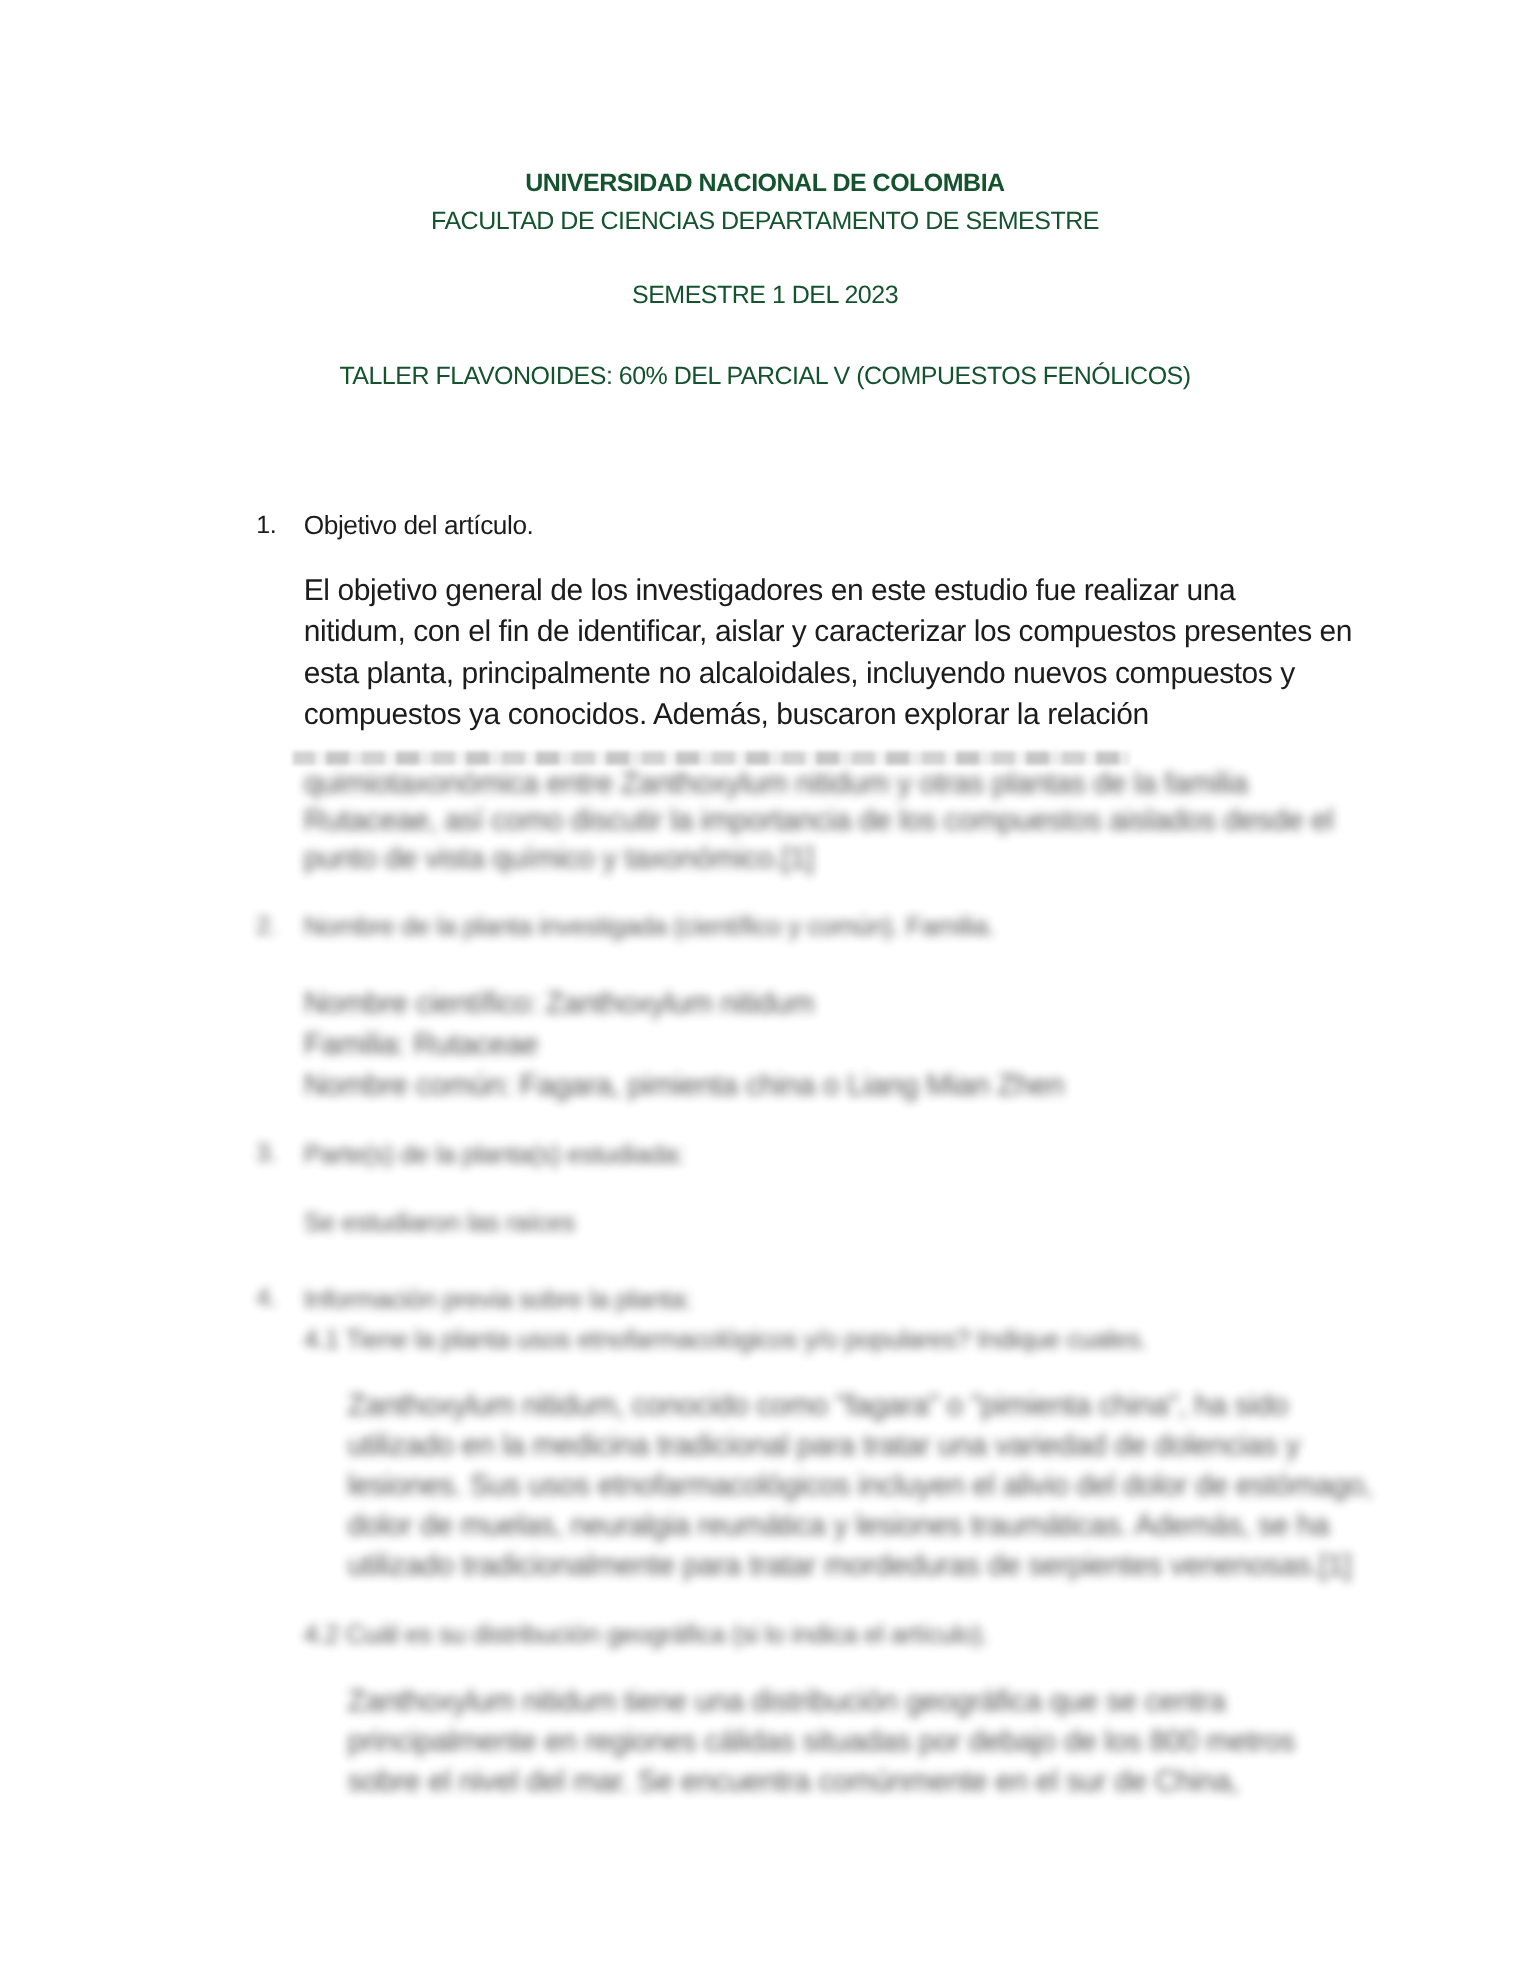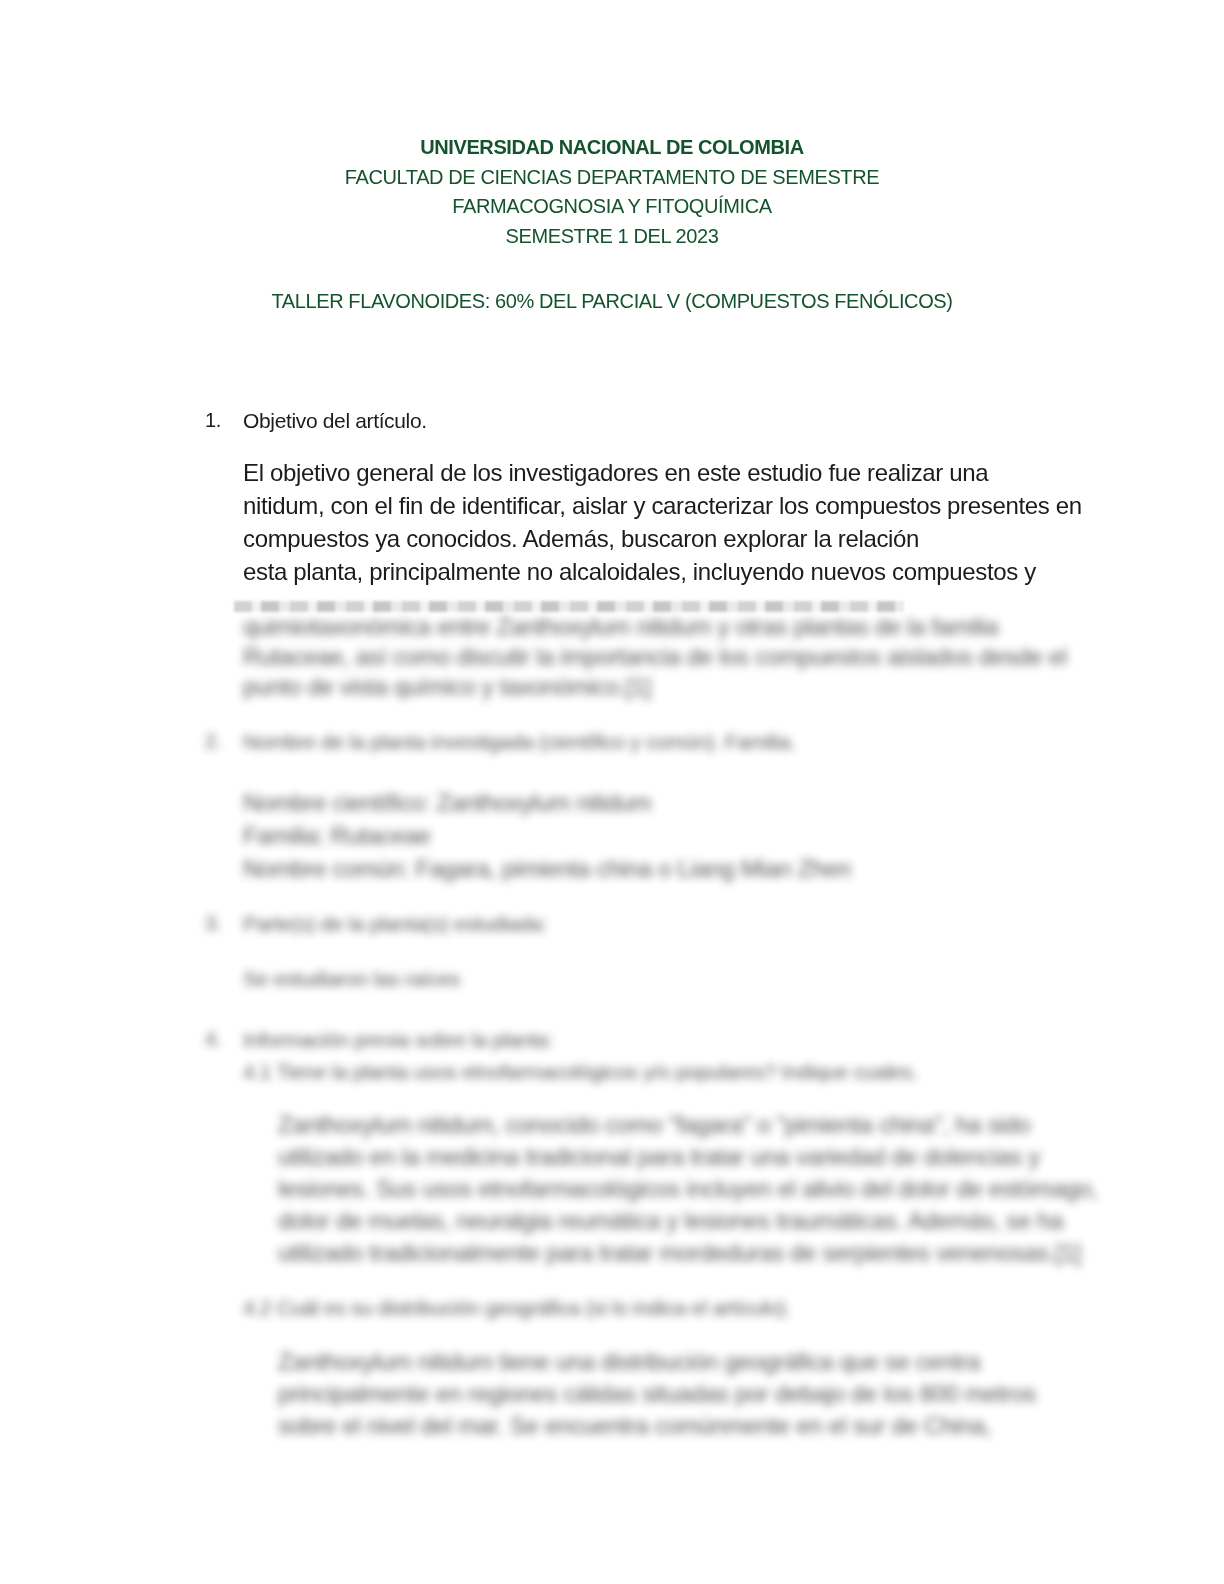--- a/index.html
+++ b/index.html
@@ -81,32 +81,31 @@
     opacity: 0.8;
   }
 </style>
 </head>
 <body>
 
 <div class="page">
 
   <div class="hline bold" style="top:136px">UNIVERSIDAD NACIONAL DE COLOMBIA</div>
   <div class="hline" style="top:166px">FACULTAD DE CIENCIAS DEPARTAMENTO DE SEMESTRE</div>
-  <div class="hline" style="top:195px">FARMACOGNOSIA Y FITOQUÍMICA</div>
   <div class="hline" style="top:225px">SEMESTRE 1 DEL 2023</div>
   <div class="hline" style="top:290px">TALLER FLAVONOIDES: 60% DEL PARCIAL V (COMPUESTOS FENÓLICOS)</div>
 
   <div class="num" style="top:409px">1.</div>
   <div class="txt" style="top:409px">Objetivo del artículo.</div>
 
   <div class="para" style="top:456px">
     <div>El objetivo general de los investigadores en este estudio fue realizar una</div>
     <div>nitidum, con el fin de identificar, aislar y caracterizar los compuestos presentes en</div>
+    <div>esta planta, principalmente no alcaloidales, incluyendo nuevos compuestos y</div>
     <div>compuestos ya conocidos. Además, buscaron explorar la relación</div>
-    <div>esta planta, principalmente no alcaloidales, incluyendo nuevos compuestos y</div>
   </div>
 
   <div class="pixel-band"></div>
 
   <div class="blur-region">
 
     <div class="para lh30" style="top:612px">
       <div>quimiotaxonómica entre Zanthoxylum nitidum y otras plantas de la familia</div>
       <div>Rutaceae, así como discutir la importancia de los compuestos aislados desde el</div>
       <div>punto de vista químico y taxonómico.[1]</div>

